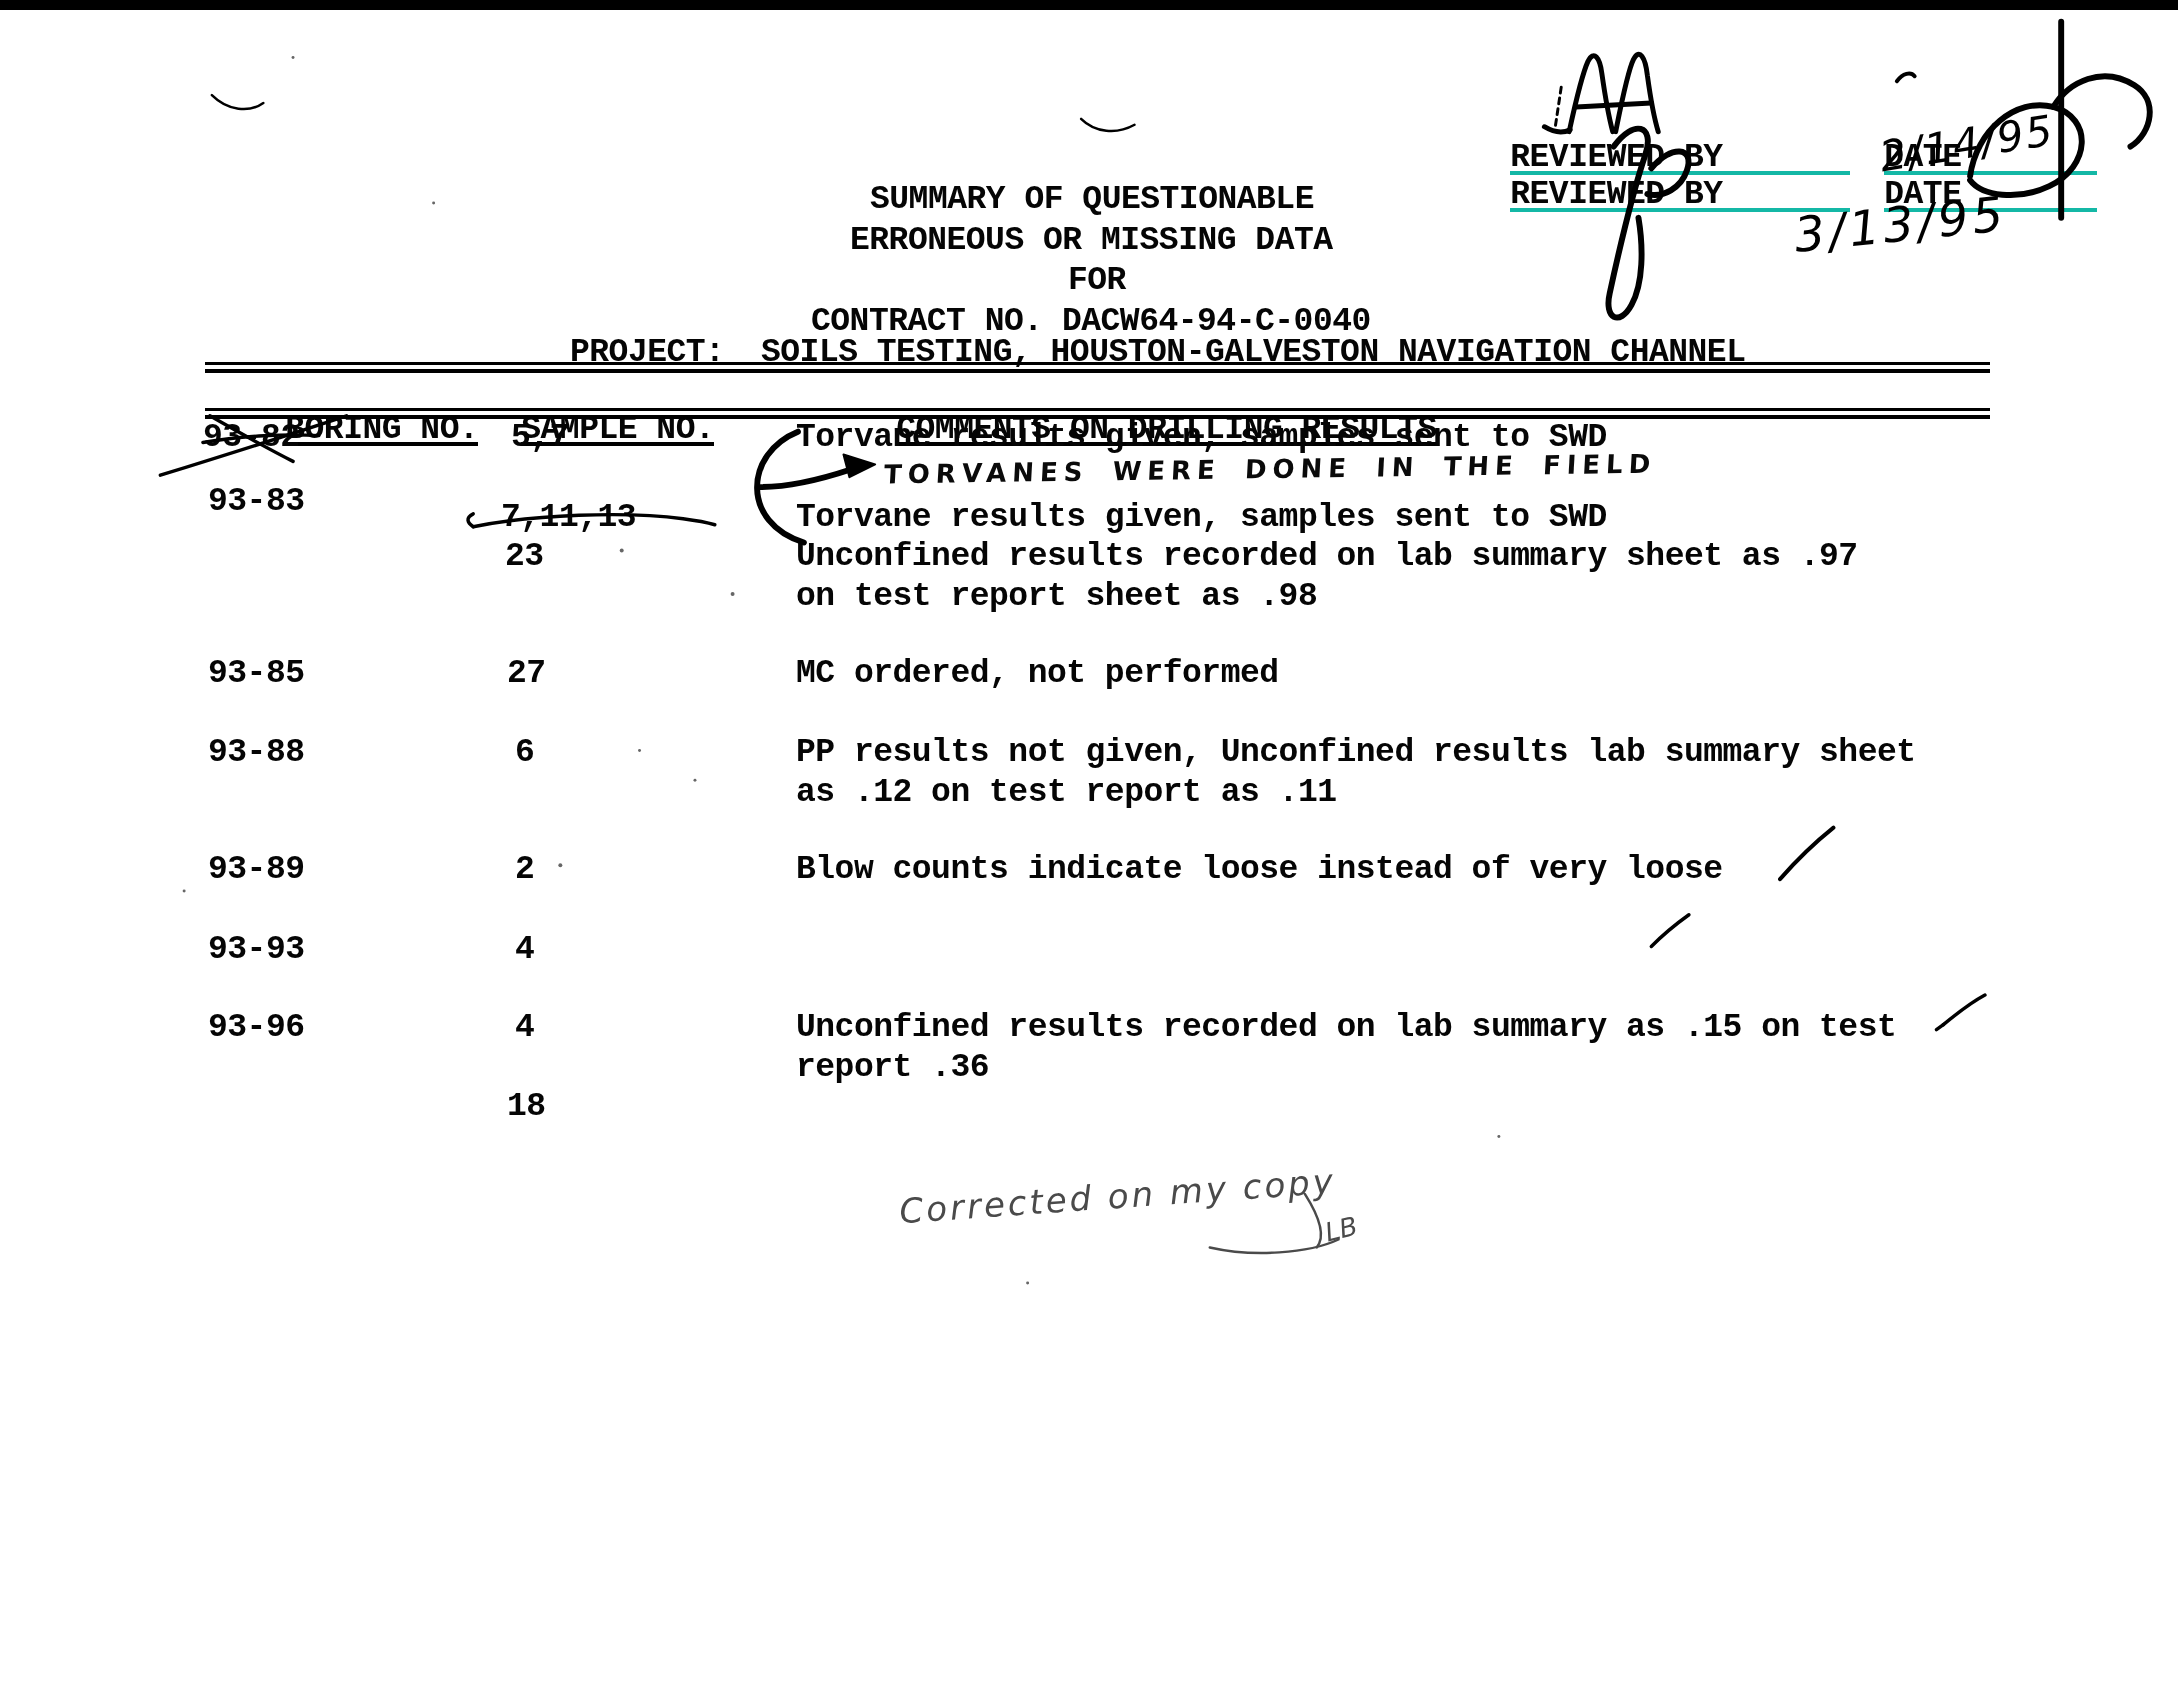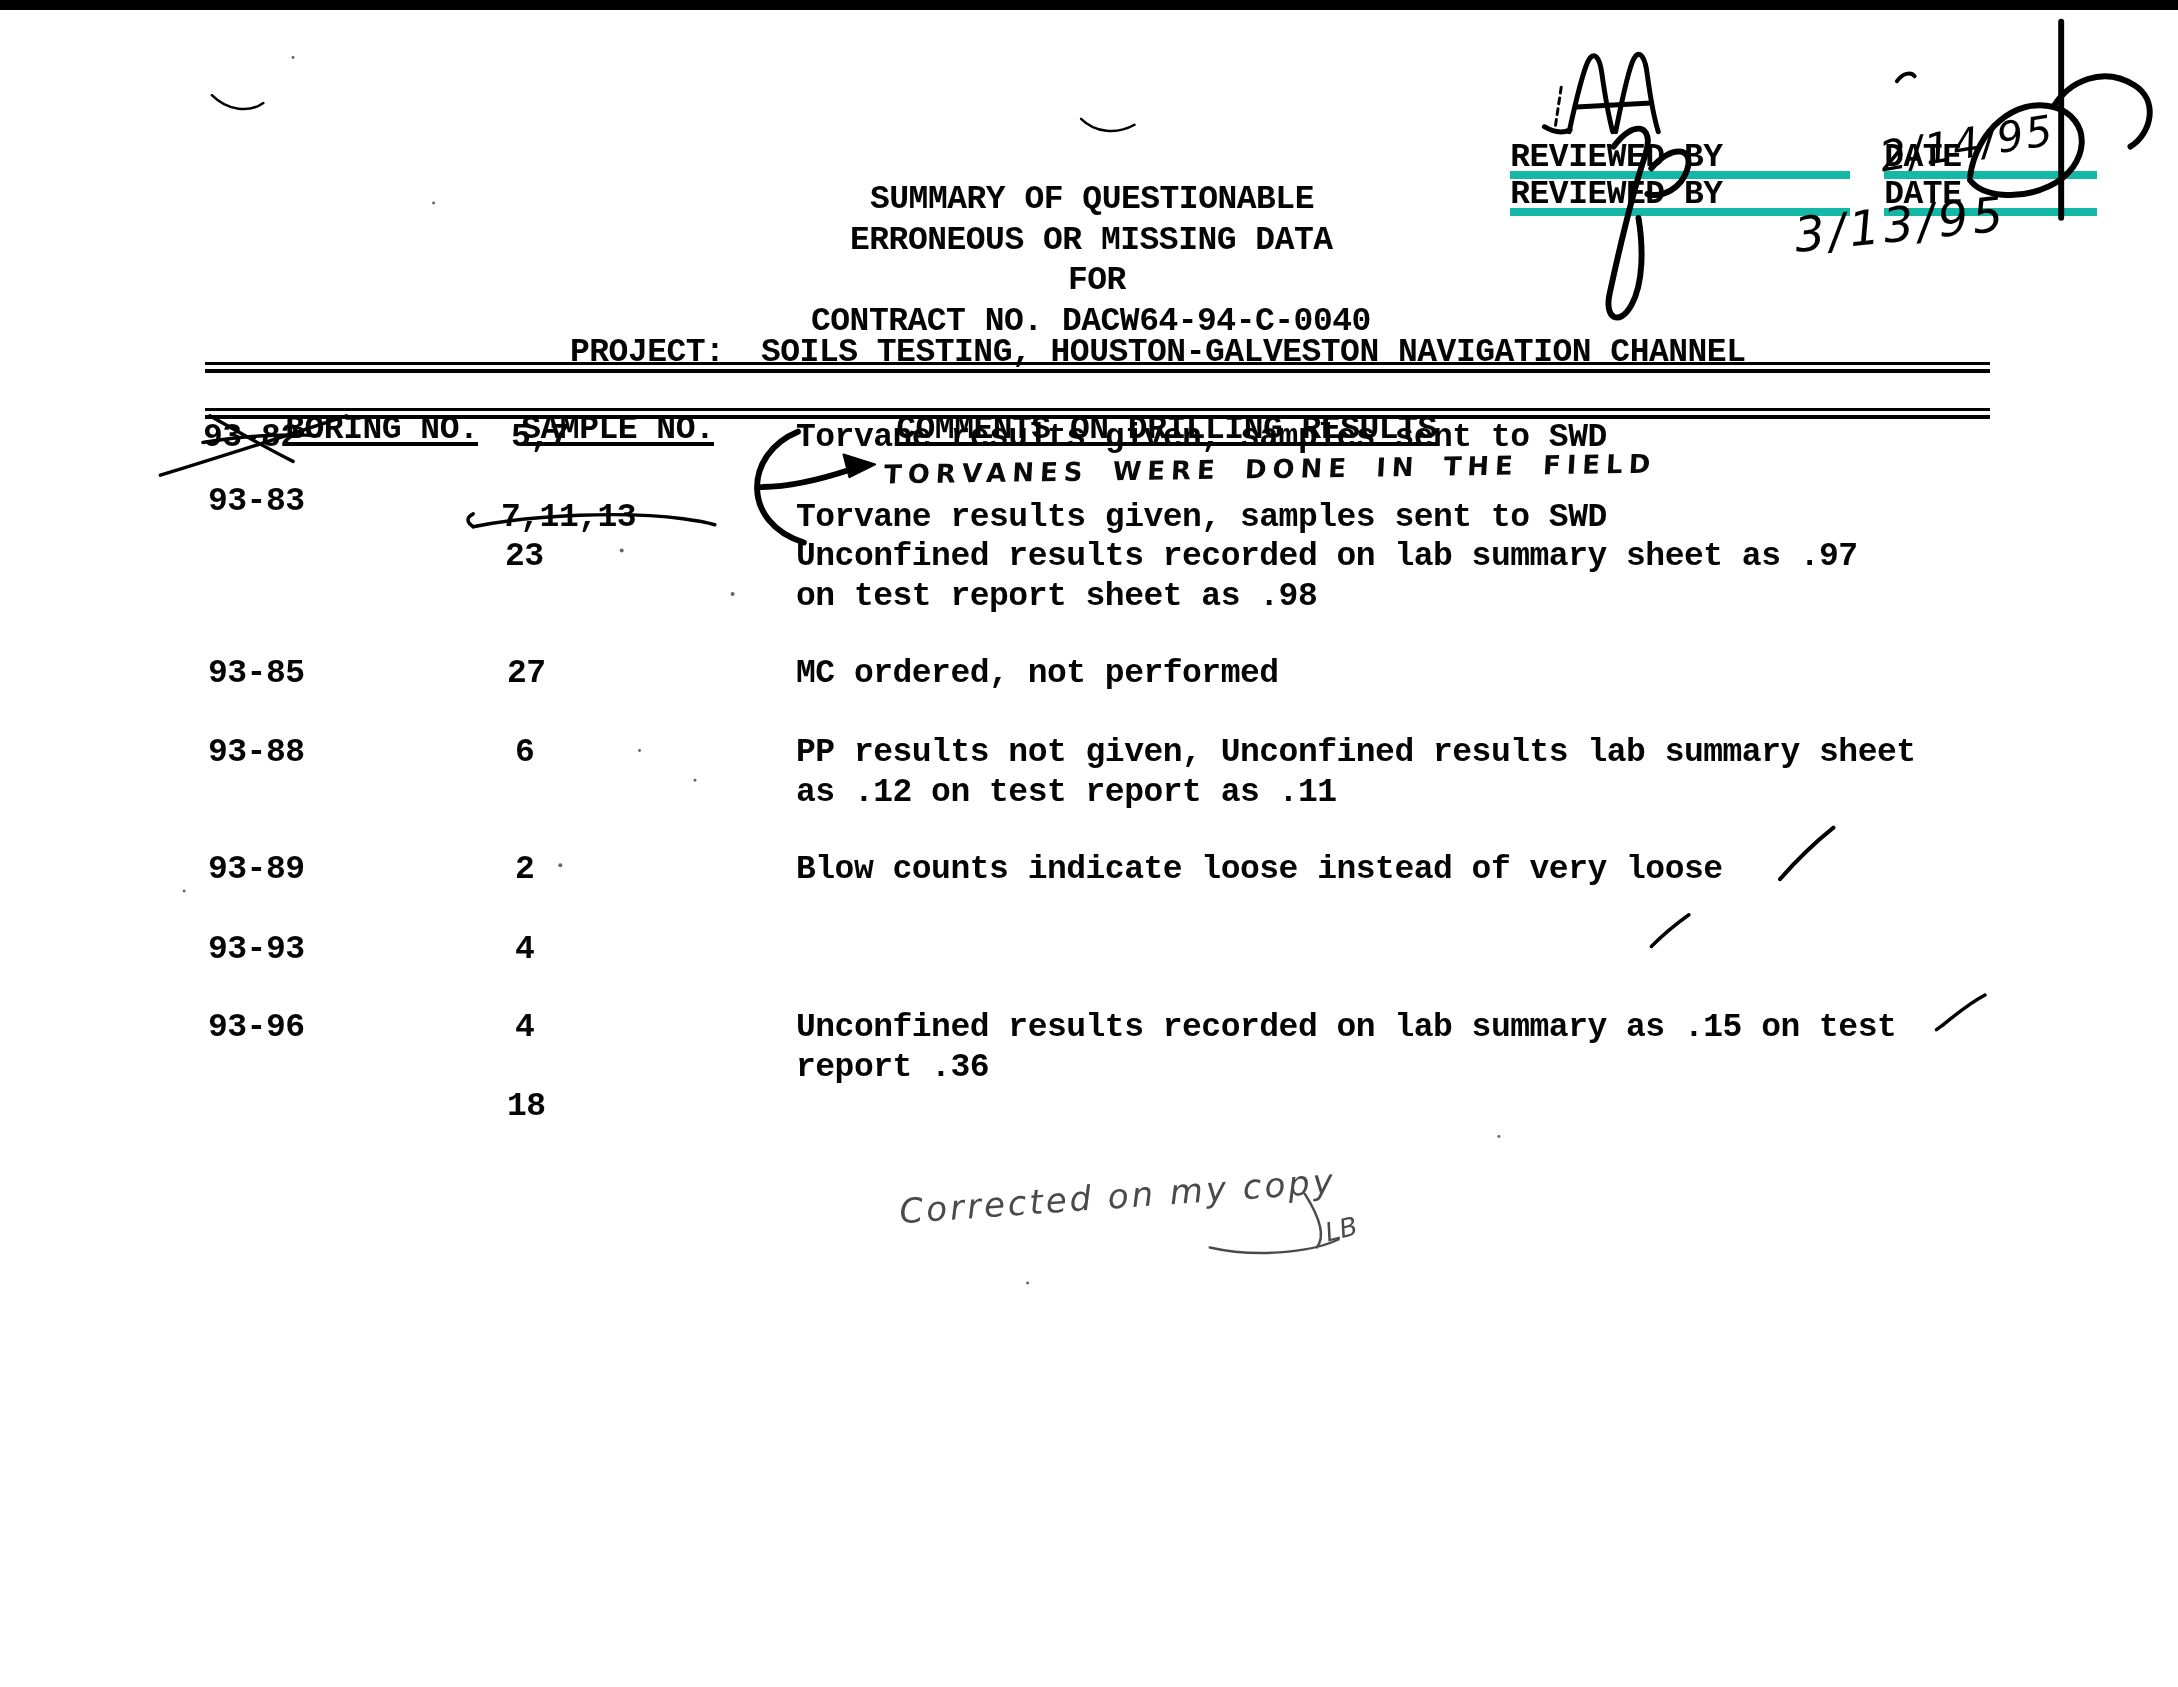--- a/index.html
+++ b/index.html
@@ -1,21 +1,21 @@
 <!DOCTYPE html>
 <html><head>
 <meta charset="utf-8">
 <style>
   html,body{margin:0;padding:0;background:#e8e8e8;}
   .page{position:relative;width:2178px;height:1687px;background:#ffffff;overflow:hidden;
         font-family:"Liberation Mono","DejaVu Sans Mono",monospace;color:#000;}
   .topbar{position:absolute;left:0;top:0;width:2178px;height:10px;background:#000;}
   .t{position:absolute;white-space:pre;font:bold 33px/36px "Liberation Mono","DejaVu Sans Mono",monospace;
      color:#050505;letter-spacing:-0.5px;}
-  .uline{display:inline-block;border-bottom:8px solid #14b8a6;line-height:27px;}
+  .uline{display:inline-block;border-bottom:4px solid #14b8a6;line-height:27px;}
   .hdr{border-bottom:4px solid #000;line-height:25px;display:inline-block;}
   .rule{position:absolute;left:205px;width:1785px;height:11px;box-sizing:border-box;
         border-top:3px solid #000;border-bottom:4px solid #000;}
   .hw{position:absolute;white-space:pre;font-family:"DejaVu Sans","Liberation Sans",sans-serif;}
   .hw-note{font-weight:bold;font-size:26px;letter-spacing:6px;word-spacing:9px;
            transform:rotate(-0.8deg) skewX(-4deg);color:#0a0a0a;}
   .hw-date-big{font-style:italic;font-size:48px;letter-spacing:4px;transform:rotate(-6deg);color:#000;}
   .hw-date-small{font-style:italic;font-size:42px;letter-spacing:2px;transform:rotate(-9deg);color:#000;}
   .hw-faint{font-style:italic;font-size:34px;letter-spacing:3px;transform:rotate(-4deg);color:#4a4a4a;}
   .hw-initials{font-style:italic;font-size:26px;transform:rotate(-14deg);color:#4a4a4a;}

